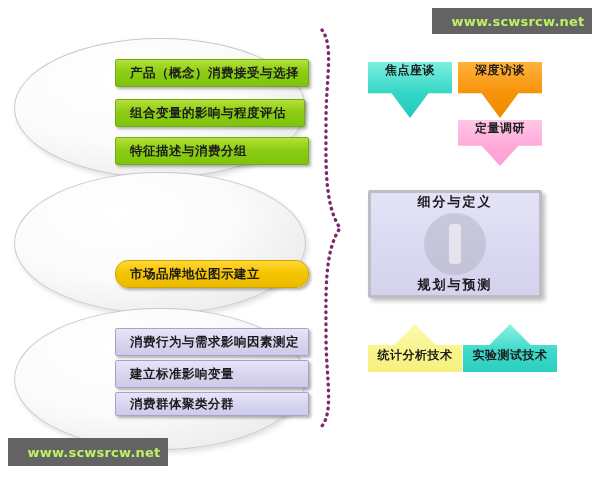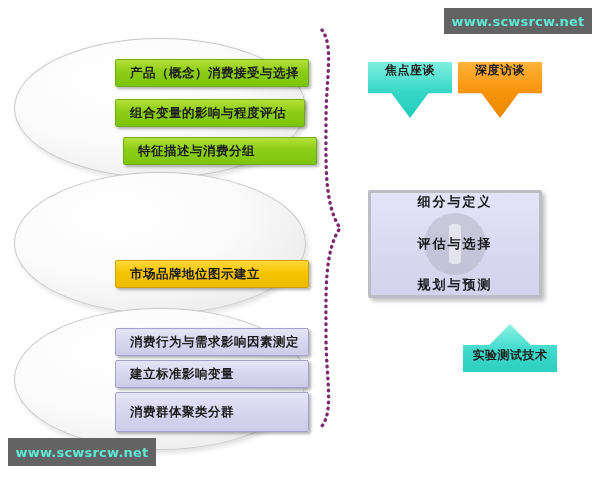--- a/index.html
+++ b/index.html
@@ -15,29 +15,30 @@
     width: 600px;
     height: 480px;
     background: #ffffff;
     overflow: hidden;
   }
 
   
   .watermark {
     position: absolute;
     background: #636363;
-    color: #5eead4;
+    color: #bef264;
     font-family: "DejaVu Sans", "Liberation Sans", sans-serif;
     font-weight: bold;
     font-size: 13px;
     letter-spacing: 0.2px;
     display: flex;
     align-items: center;
     justify-content: center;
     z-index: 40;
+    padding-left: 12px;
   }
   #wm-top { right: 8px; top: 8px; width: 148px; height: 26px; }
   #wm-bottom { left: 8px; bottom: 14px; width: 148px; height: 28px; }
 
   
   .blob {
     position: absolute;
     border-radius: 50%;
     background: radial-gradient(ellipse at 35% 30%, #ffffff 0%, #fbfbfc 45%, #ececed 80%, #e2e2e4 100%);
     border: 1px solid #c9c9cd;
@@ -157,47 +158,52 @@
 <body>
 
 <div id="canvas">
 
   <div class="blob" style="left:14px; top:38px; width:290px; height:138px;"></div>
   <div class="blob" style="left:14px; top:172px; width:290px; height:140px;"></div>
   <div class="blob" style="left:14px; top:308px; width:290px; height:140px;"></div>
 
   <div class="bar bar-green" style="left:78px; top:59px; width:194px; height:28px;">产品（概念）消费接受与选择</div>
   <div class="bar bar-green" style="left:78px; top:99px; width:190px; height:28px;">组合变量的影响与程度评估</div>
-  <div class="bar bar-green" style="left:86px; top:137px; width:194px; height:28px;">特征描述与消费分组</div>
-
-  <div class="bar bar-yellow" style="left:78px; top:260px; width:194px; height:28px;">市场品牌地位图示建立</div>
+  <div class="bar bar-green" style="left:78px; top:137px; width:194px; height:28px;">特征描述与消费分组</div>
+
+  <div class="bar bar-yellow" style="left:78px; top:260px; width:194px; height:28px;border-radius:13px;">市场品牌地位图示建立</div>
 
   <div class="bar bar-purple" style="left:78px; top:360px; width:194px; height:28px;">建立标准影响变量</div>
   <div class="bar bar-purple" style="left:78px; top:328px; width:194px; height:28px;">消费行为与需求影响因素测定</div>
-  <div class="bar bar-purple" style="left:78px; top:392px; width:194px; height:40px;">消费群体聚类分群</div>
+  <div class="bar bar-purple" style="left:78px; top:392px; width:194px; height:24px;">消费群体聚类分群</div>
 
   <svg id="brace" width="60" height="410" viewBox="0 0 60 410">
     <path d="M 22 6 C 34 22, 26 54, 26 96 C 26 140, 24 180, 40 204
              C 24 228, 26 268, 26 312 C 26 354, 34 386, 22 402" fill="none" stroke="#7b2a6e" stroke-width="3.4" stroke-linecap="round" stroke-dasharray="0.6 5.4"></path>
   </svg>
 
   <div class="penta penta-down c-cyan" style="left:368px; top:62px; width:84px; height:56px;">
     <span>焦点座谈</span>
   </div>
   <div class="penta penta-down c-orange" style="left:458px; top:62px; width:84px; height:56px;">
     <span>深度访谈</span>
   </div>
+  <div class="penta penta-down c-pink" style="left:458px; top:120px; width:84px; height:46px;">
+    <span>定量调研</span>
+  </div>
 
   <div id="center-panel" style="left:368px; top:190px; width:174px; height:108px;">
     <div id="center-ghost"></div>
     <div class="cp-line">细分与定义</div>
-    <div class="cp-line">评估与选择</div>
     <div class="cp-line">规划与预测</div>
   </div>
 
+  <div class="penta penta-up c-yellowlt" style="left:368px; top:324px; width:94px; height:48px;">
+    <span>统计分析技术</span>
+  </div>
   <div class="penta penta-up c-cyan2" style="left:463px; top:324px; width:94px; height:48px;">
     <span>实验测试技术</span>
   </div>
 
   <div class="watermark" id="wm-top">www.scwsrcw.net</div>
   <div class="watermark" id="wm-bottom">www.scwsrcw.net</div>
 
 </div>
 
 </body></html>

